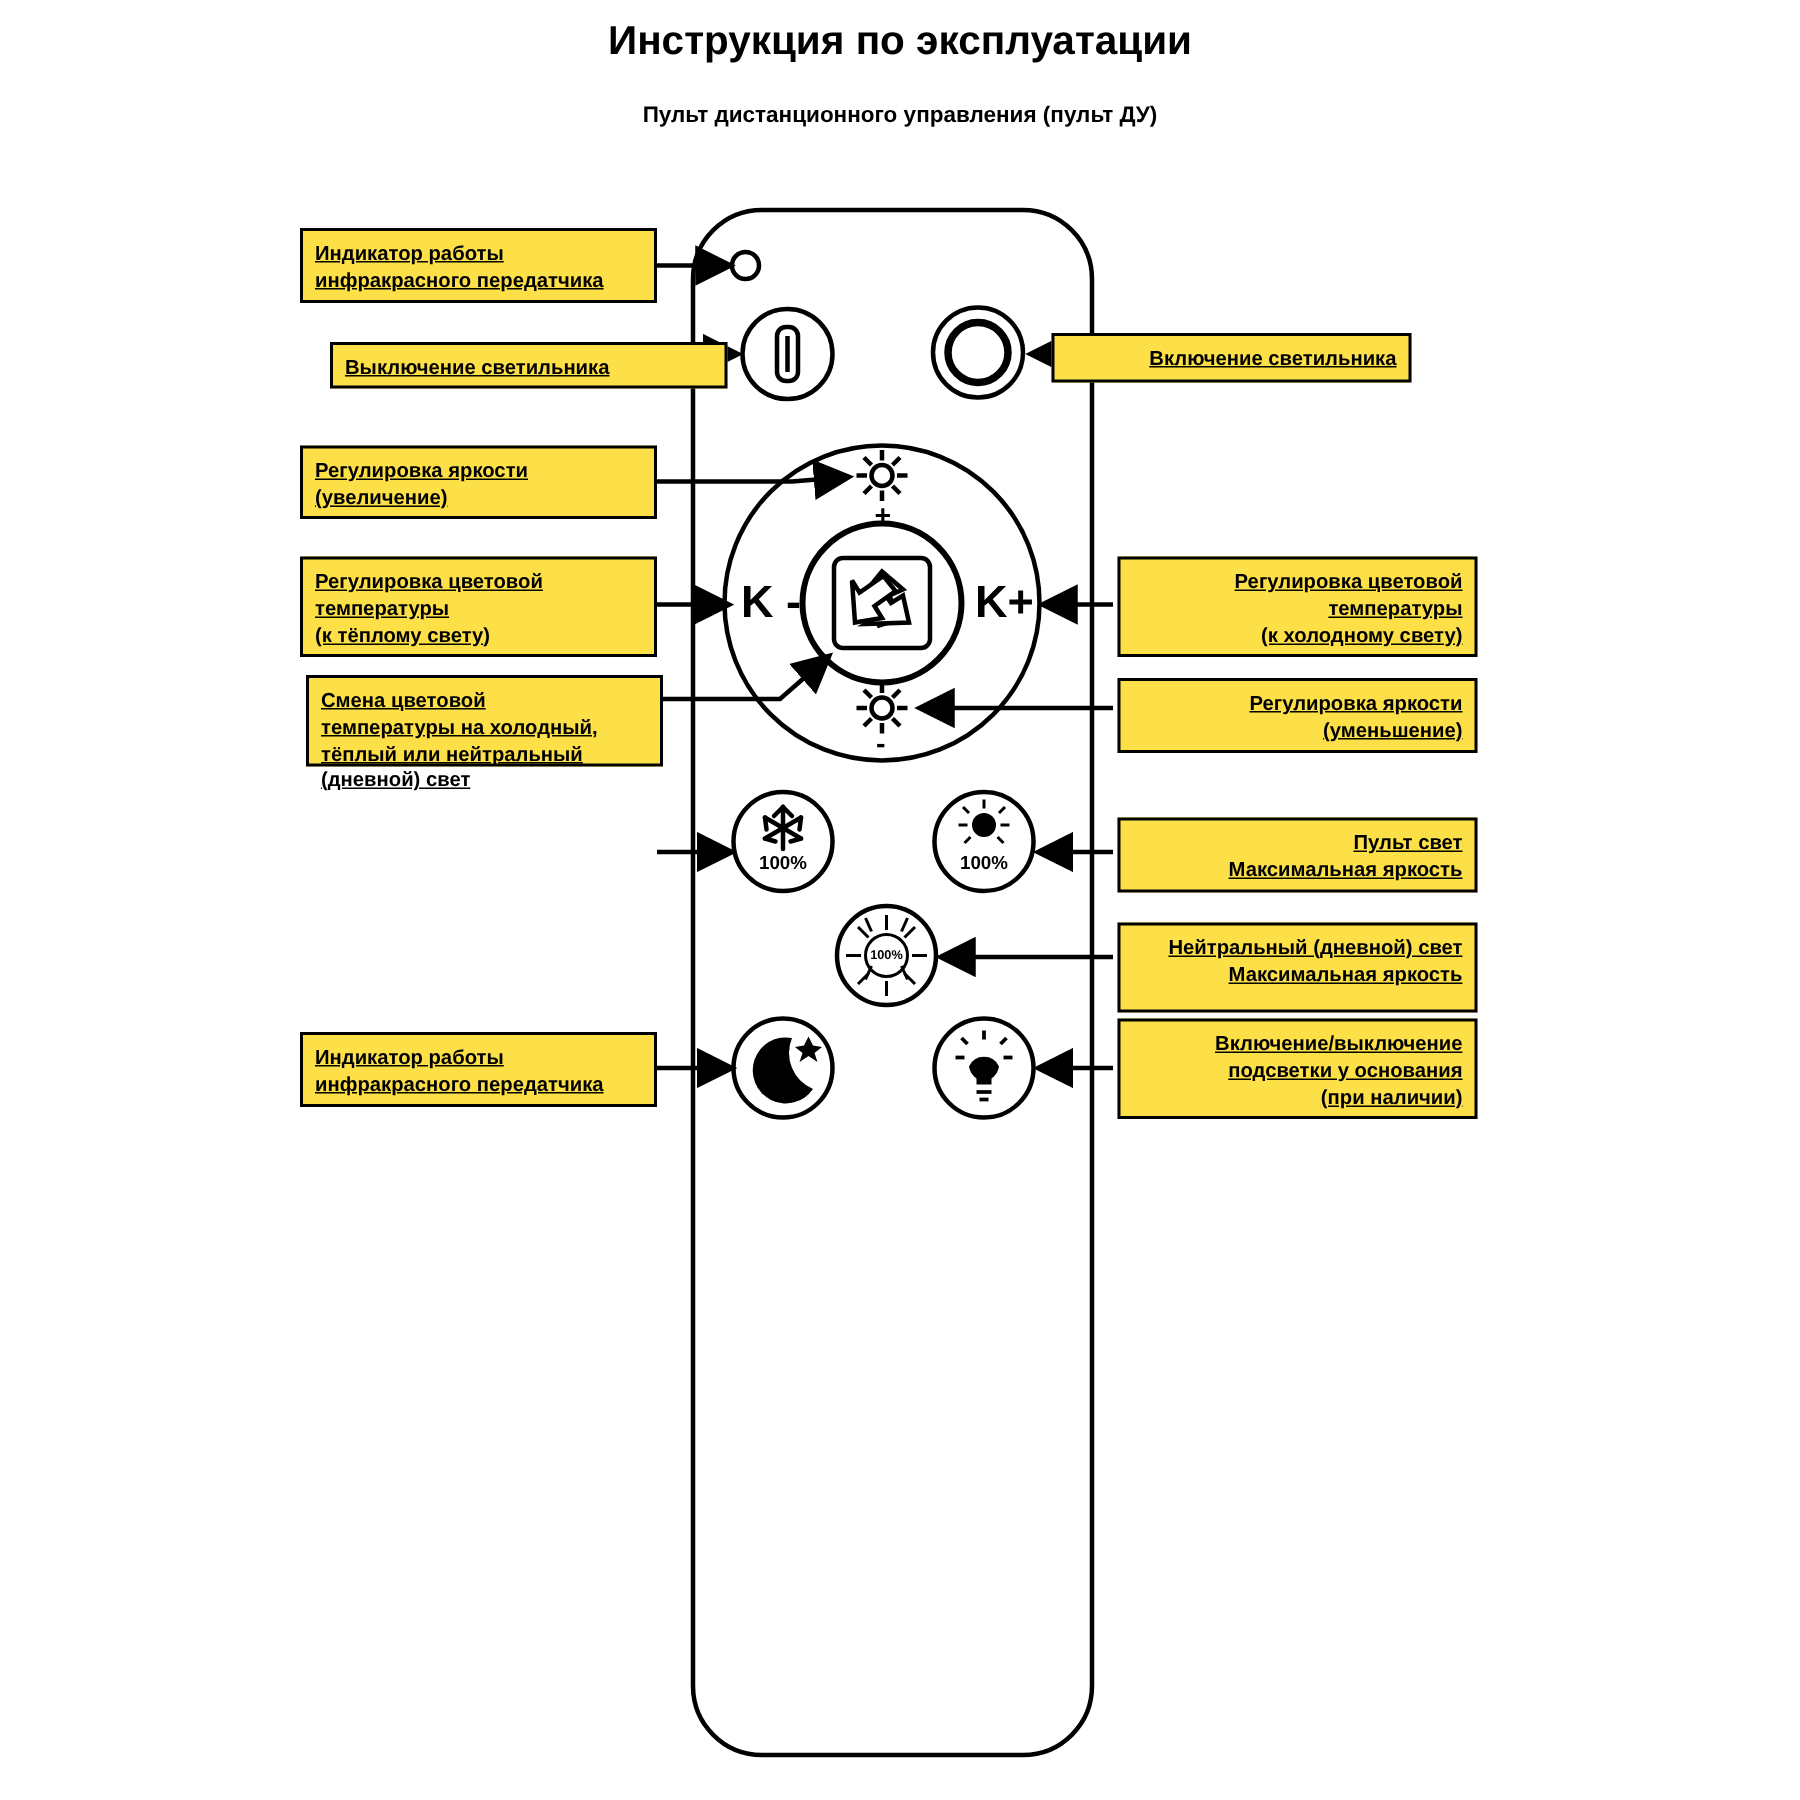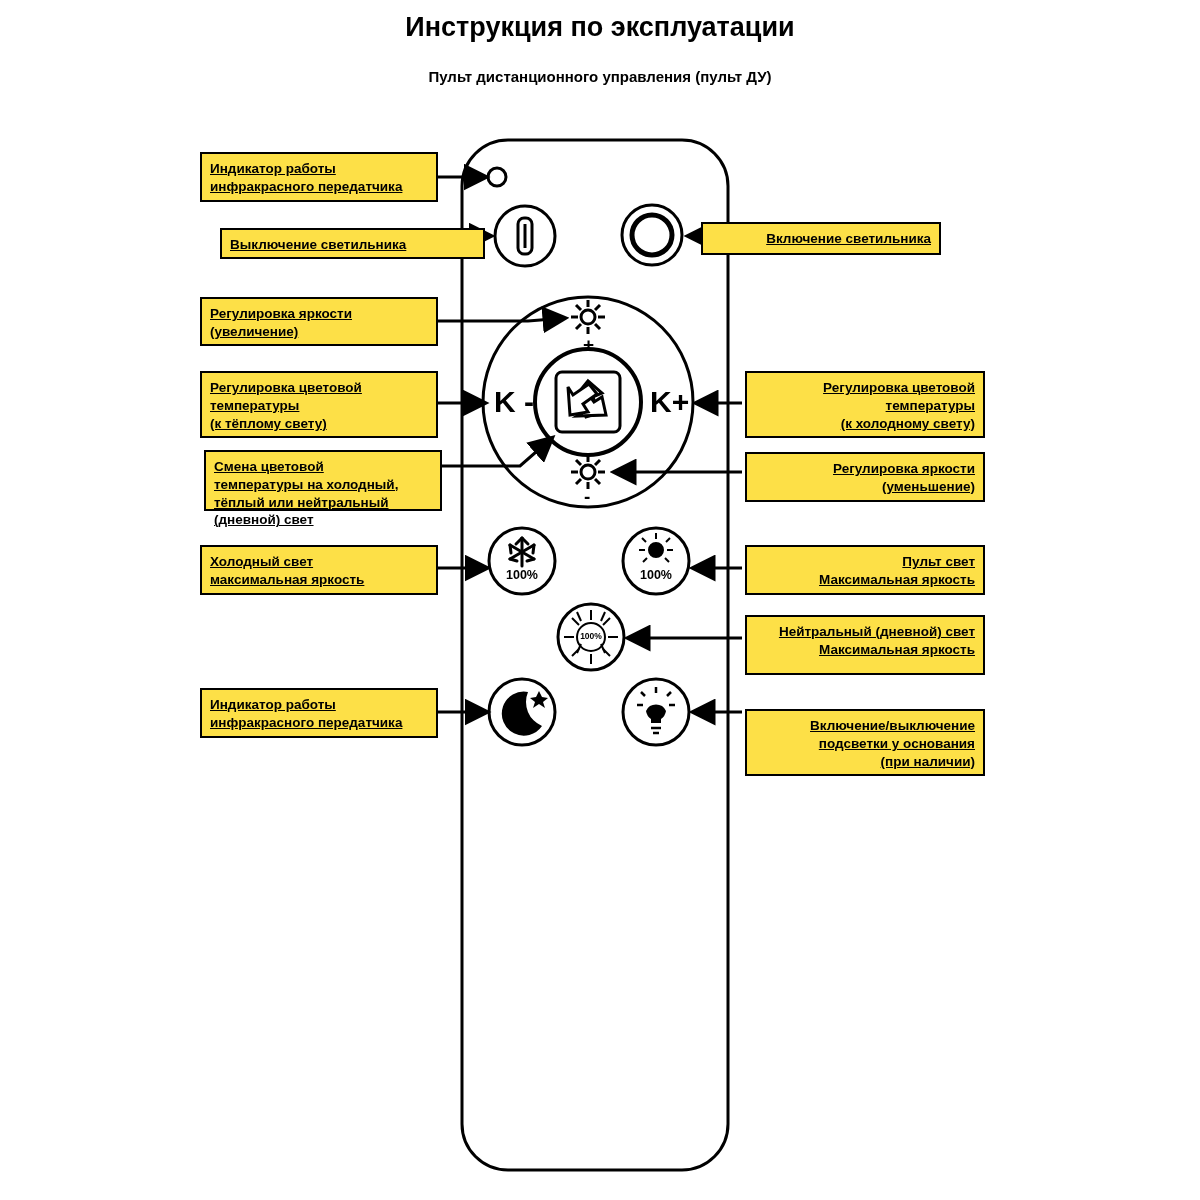--- a/index.html
+++ b/index.html
@@ -243,29 +243,27 @@
 (к холодному свету)</div>
 
   <div class="callout left" style="left:204px; top:450px; width:238px; height:61px; white-space:pre-line;">Смена цветовой
 температуры на холодный,
 тёплый или нейтральный
 (дневной) свет</div>
 
   <div class="callout right" style="left:745px; top:452px; width:240px; height:50px; white-space:pre-line;">Регулировка яркости
 (уменьшение)</div>
 
-  <div class="callout left" style="left:200px; top:545px; width:238px; height:50px; white-space:pre-line;">Холодный свет
-максимальная яркость</div>
 
   <div class="callout right" style="left:745px; top:545px; width:240px; height:50px; white-space:pre-line;">Пульт свет
 Максимальная яркость</div>
 
   <div class="callout right" style="left:745px; top:615px; width:240px; height:60px; white-space:pre-line;">Нейтральный (дневной) свет
 Максимальная яркость</div>
 
   <div class="callout left" style="left:200px; top:688px; width:238px; height:50px; white-space:pre-line;">Индикатор работы
 инфракрасного передатчика</div>
 
-  <div class="callout right" style="left:745px; top:709px; width:240px; height:67px; white-space:pre-line;">Включение/выключение
+  <div class="callout right" style="left:745px; top:679px; width:240px; height:67px; white-space:pre-line;">Включение/выключение
 подсветки у основания
 (при наличии)</div>
 
 </div>
 
 </body></html>

